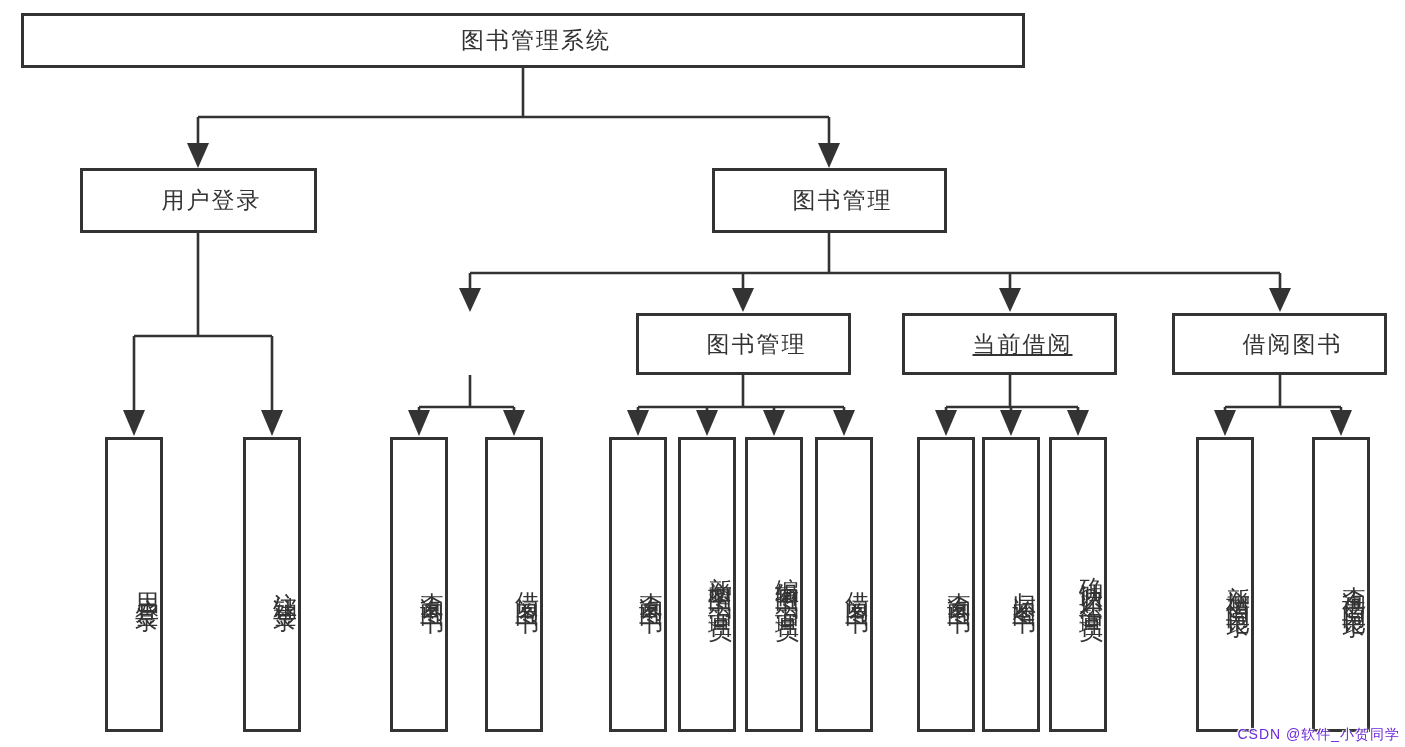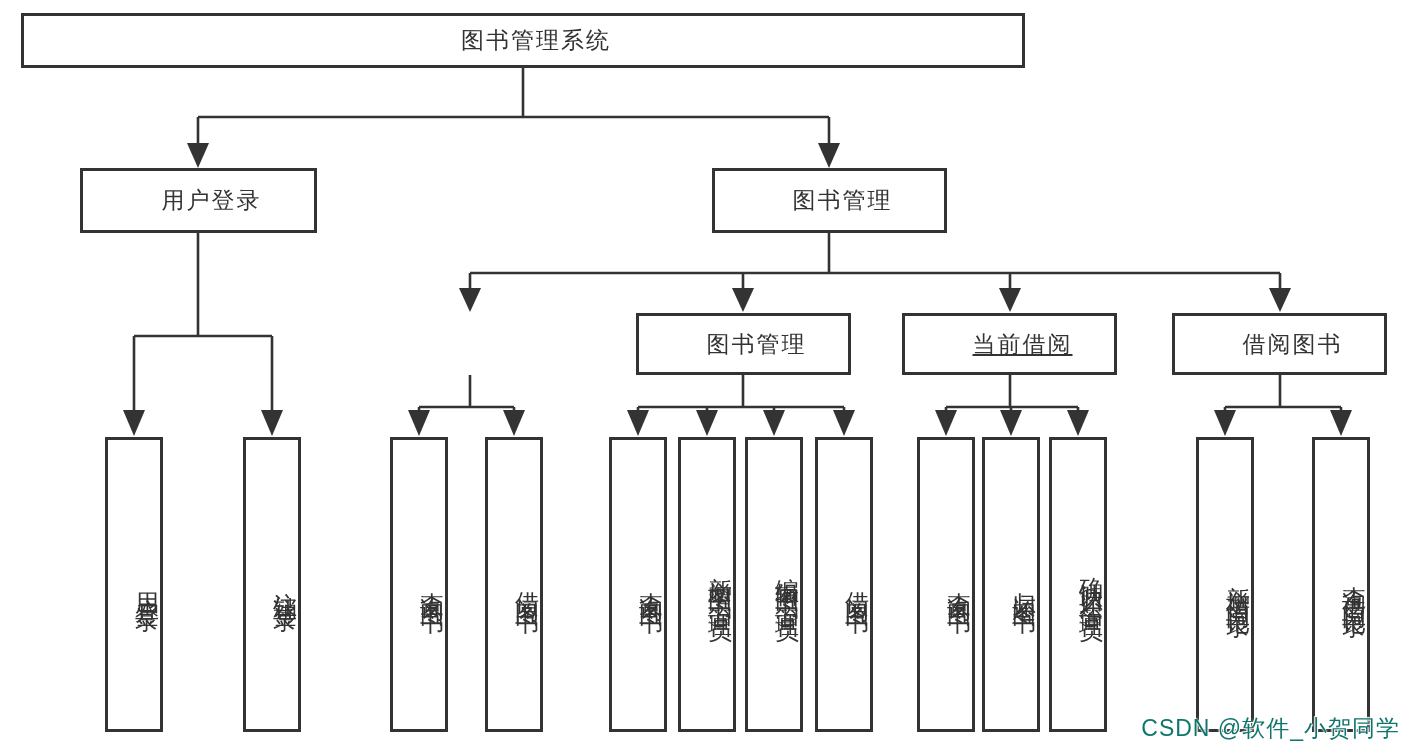--- a/index.html
+++ b/index.html
@@ -54,22 +54,22 @@
     white-space: nowrap;
   }
   .root-box  { left: 21px;  top: 13px;  width: 1004px; height: 55px; }
   .lvl2      { top: 168px; height: 65px; }
   .lvl3      { top: 313px; height: 62px; width: 215px; }
   .leaf      { top: 437px; height: 295px; width: 58px; }
   .watermark {
     position: absolute;
     right: 5px;
     bottom: 3px;
-    font-size: 23px;
-    color: #0f766e;
+    font-size: 14px;
+    color: #6d28d9;
     letter-spacing: 1px;
     white-space: nowrap;
     text-shadow: 1px 1px 0 #ffffff, -1px -1px 0 #ffffff, 0 0 3px #ffffff;
   }
 </style>
 </head>
 <body>
 
 <div class="canvas">
 

